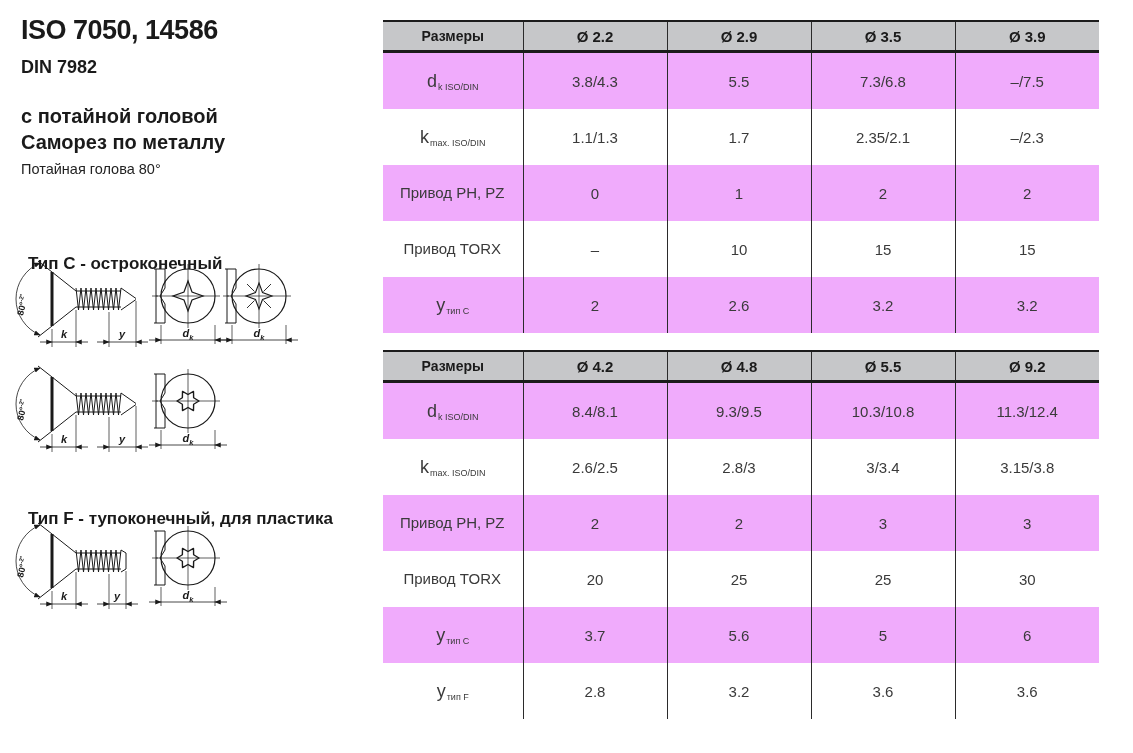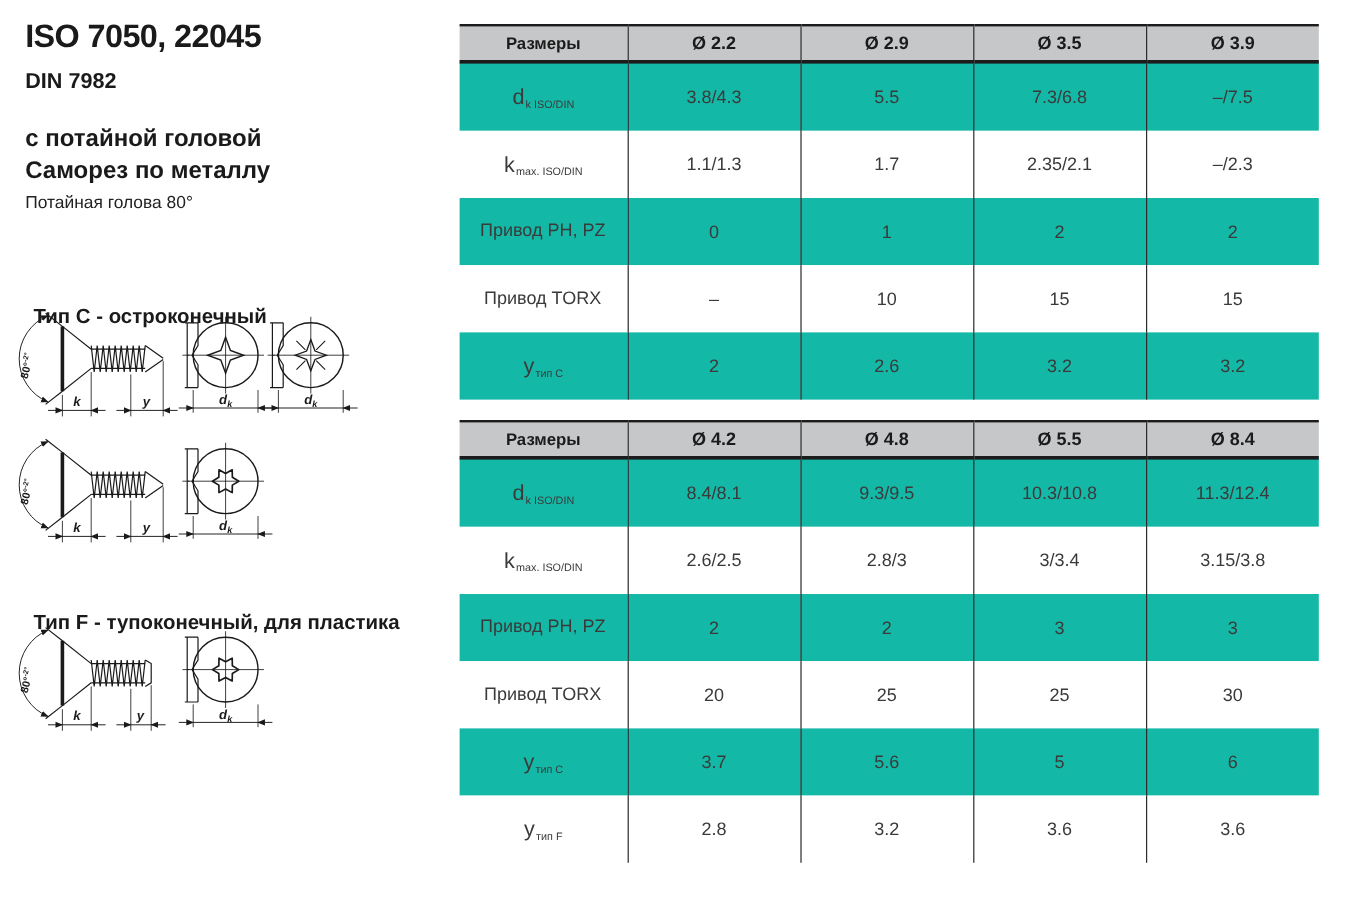--- a/index.html
+++ b/index.html
@@ -29,21 +29,21 @@
   .tables{position:absolute;left:383px;top:20px;width:716px;}
   table.spec{border-collapse:collapse;width:716px;table-layout:fixed;margin:0 0 17px 0;}
   table.spec th{
     height:26px;background:#c6c7c9;
     border-top:2px solid #1c1c1c;border-bottom:3px solid #1c1c1c;
     font-size:15px;font-weight:bold;color:#1b1b1b;margin-left:40px;
   }
   table.spec th.c0{font-size:14px;}
   table.spec th:not(:last-child),table.spec td:not(:last-child){border-right:1px solid #2b2b2b;}
   table.spec td{height:54px;text-align:center;font-size:15px;color:#3a3a3a;background:#ffffff;}
-  table.spec tr.alt td{background:#14b8a6;}
+  table.spec tr.alt td{background:#f0abfc;}
   td.c0{color:#1f1f1f;font-size:14.5px;}
   td.c0 sub{font-size:9px;vertical-align:-3px;margin-left:1px;}
   td.c0.sym .lm{font-size:18px;}
 </style>
 </head>
 <body>
 
 <svg width="0" height="0" style="position:absolute" aria-hidden="true">
   <defs>
     <marker id="arr" viewBox="0 0 10 10" refX="9" refY="5" markerWidth="8" markerHeight="8" orient="auto-start-reverse">
@@ -95,21 +95,21 @@
     </g>
     <g id="dim-dk" stroke="#1a1a1a" fill="none">
       <path d="M-27,29 V48 M27,29 V48" stroke-width="0.7"></path>
       <line x1="-39" y1="44" x2="-27" y2="44" stroke-width="0.8" marker-end="url(#arr)"></line>
       <line x1="39" y1="44" x2="27" y2="44" stroke-width="0.8" marker-end="url(#arr)"></line>
       <path d="M-27,44 H27" stroke-width="0.8"></path>
     </g>
   </defs>
 </svg>
 
-<div class="title">ISO 7050, 22045</div>
+<div class="title">ISO 7050, 14586</div>
 <div class="din">DIN 7982</div>
 <div class="pname">
   <div>с потайной головой</div>
   <div>Саморез по металлу</div>
 </div>
 <div class="desc">
   <div>Потайная голова 80°</div>
 </div>
 <div class="typeh" id="typec">Тип C - остроконечный</div>
 <div class="typeh" id="typef">Тип F - тупоконечный, для пластика</div>
@@ -231,21 +231,21 @@
         <col style="width:144px">
         <col style="width:144px">
         <col style="width:144px">
       </colgroup>
     <thead>
       <tr>
         <th class="c0">Размеры</th>
         <th>Ø 4.2</th>
         <th>Ø 4.8</th>
         <th>Ø 5.5</th>
-        <th>Ø 8.4</th>
+        <th>Ø 9.2</th>
       </tr>
     </thead>
     <tbody>
       <tr class="alt">
         <td class="c0 sym"><span class="lm">d</span><sub>k ISO/DIN</sub></td>
         <td>8.4/8.1</td>
         <td>9.3/9.5</td>
         <td>10.3/10.8</td>
         <td>11.3/12.4</td>
       </tr>

